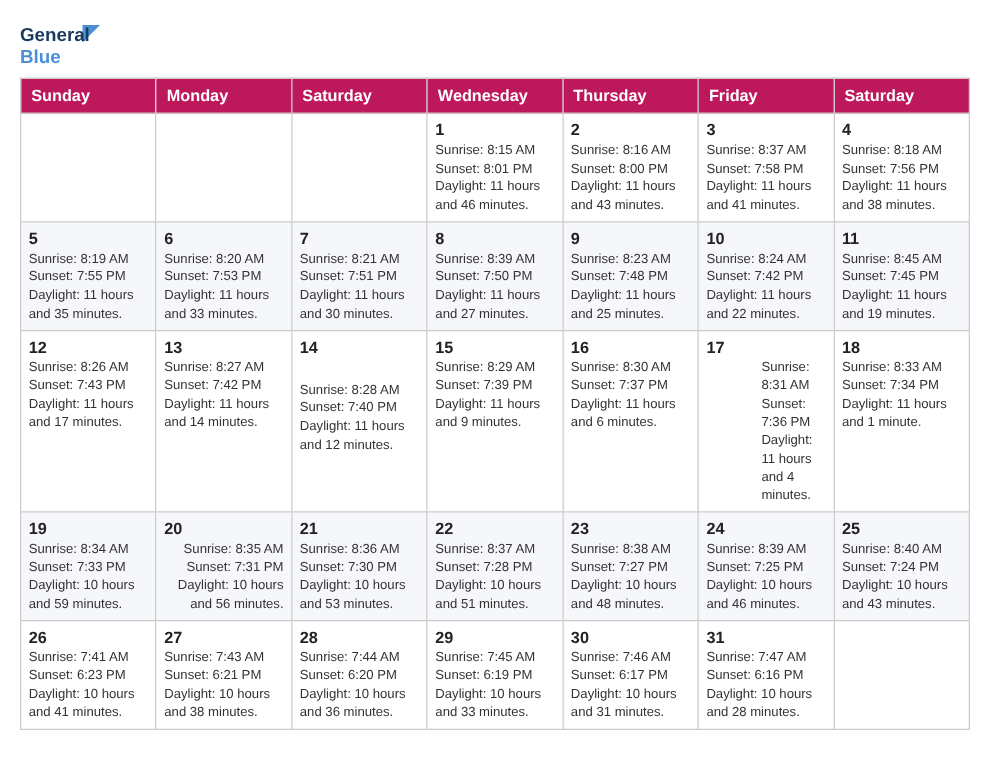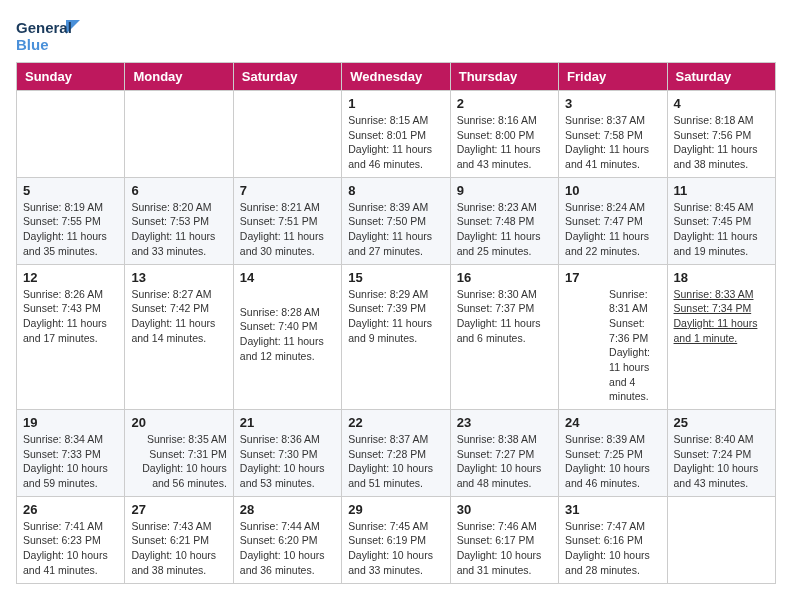--- a/index.html
+++ b/index.html
@@ -162,21 +162,21 @@
         </td>
         <td>
           <span class="day-num">9</span>
           <div class="day-info" style="white-space: pre-line;">Sunrise: 8:23 AM
 Sunset: 7:48 PM
 Daylight: 11 hours and 25 minutes.</div>
         </td>
         <td>
           <span class="day-num">10</span>
           <div class="day-info" style="white-space: pre-line;">Sunrise: 8:24 AM
-Sunset: 7:47 PM
+Sunset: 7:42 PM
 Daylight: 11 hours and 22 minutes.</div>
         </td>
         <td>
           <span class="day-num">11</span>
           <div class="day-info" style="white-space: pre-line;">Sunrise: 8:45 AM
 Sunset: 7:45 PM
 Daylight: 11 hours and 19 minutes.</div>
         </td>
       </tr>
       <tr>
@@ -211,21 +211,21 @@
 Daylight: 11 hours and 6 minutes.</div>
         </td>
         <td>
           <span class="day-num">17</span>
           <div class="day-info" style="white-space: pre-line; margin-left: 44px;">Sunrise: 8:31 AM
 Sunset: 7:36 PM
 Daylight: 11 hours and 4 minutes.</div>
         </td>
         <td>
           <span class="day-num">18</span>
-          <div class="day-info" style="white-space: pre-line; text-decoration: underline;">Sunrise: 8:33 AM
+          <div class="day-info" style="white-space: pre-line;">Sunrise: 8:33 AM
 Sunset: 7:34 PM
 Daylight: 11 hours and 1 minute.</div>
         </td>
       </tr>
       <tr>
         <td>
           <span class="day-num">19</span>
           <div class="day-info" style="white-space: pre-line;">Sunrise: 8:34 AM
 Sunset: 7:33 PM
 Daylight: 10 hours and 59 minutes.</div>

